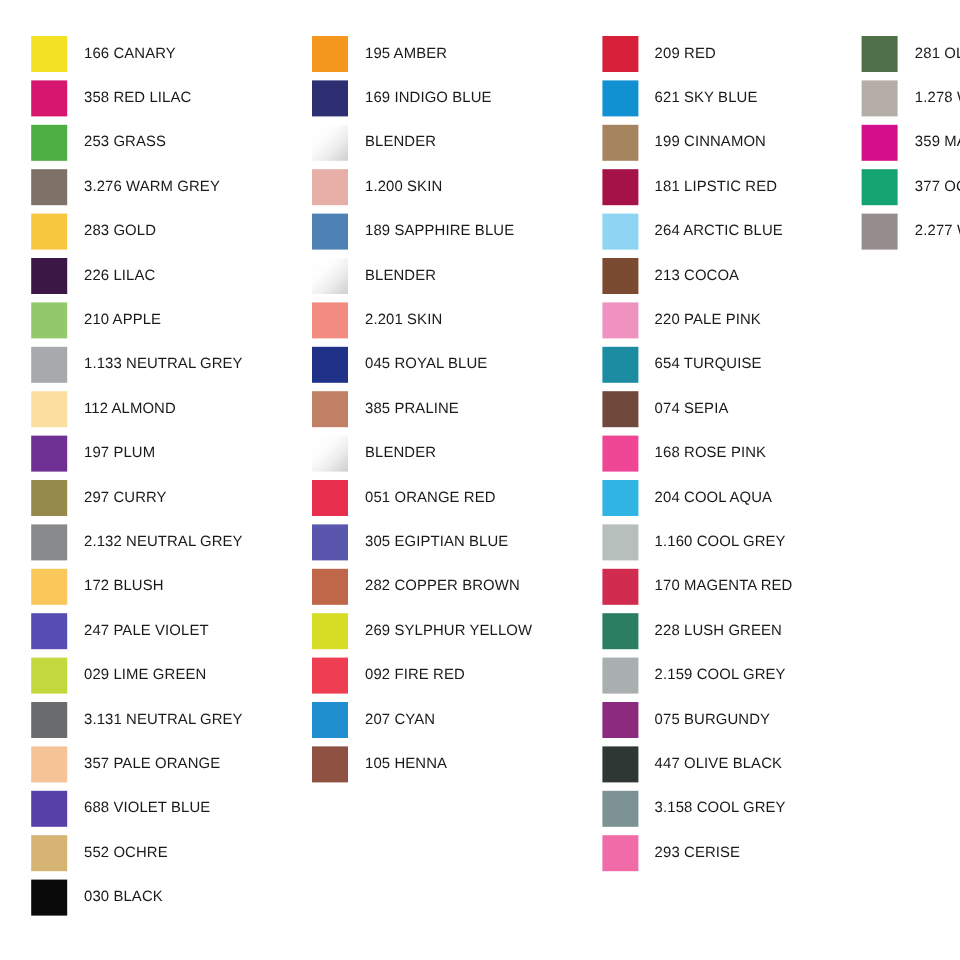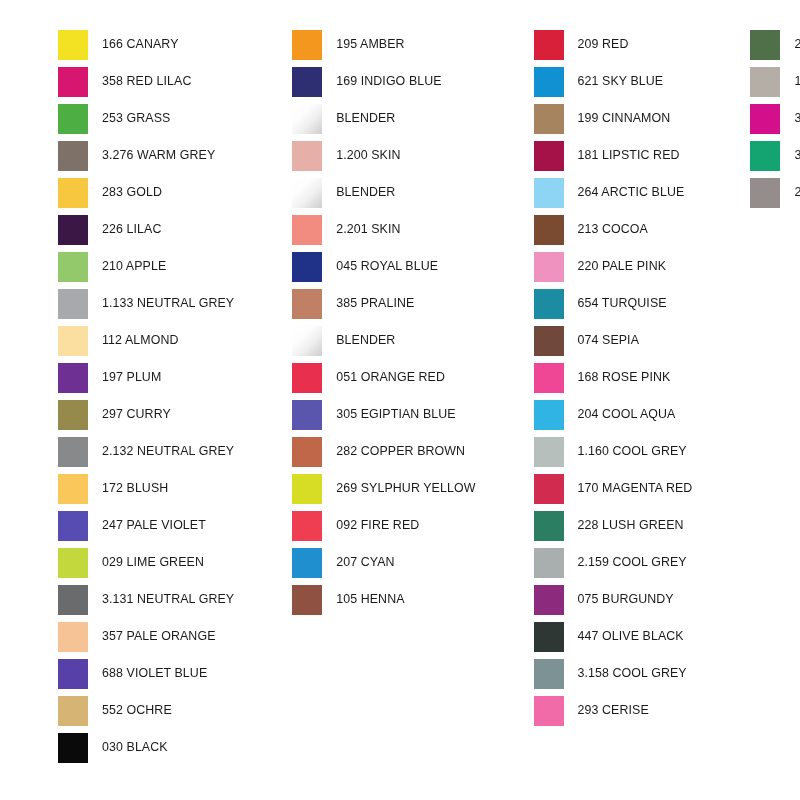--- a/index.html
+++ b/index.html
@@ -20,21 +20,21 @@
     box-sizing: border-box;
     padding: 26px 0 0 0;
     display: flex;
     flex-direction: row;
     align-items: flex-start;
   }
   .swatch-column {
     display: flex;
     flex-direction: column;
   }
-  .col-0 { width: 185px; padding-left: 58px; }
+  .col-0 { width: 185px; padding-left: 26px; }
   .col-1 { width: 185px; padding-left: 58px; }
   .col-2 { width: 185px; padding-left: 58px; }
   .col-3 { width: 215px; padding-left: 58px; }
 
   .swatch-row {
     height: 37px;
     display: flex;
     flex-direction: row;
     align-items: center;
     box-sizing: border-box;
@@ -154,20 +154,24 @@
       </div>
       <div class="swatch-row">
         <div class="swatch-chip blender-chip"></div>
         <div class="swatch-label">BLENDER</div>
       </div>
       <div class="swatch-row">
         <div class="swatch-chip" style="background: rgb(230, 176, 168);"></div>
         <div class="swatch-label">1.200 SKIN</div>
       </div>
       <div class="swatch-row">
+        <div class="swatch-chip" style="background: rgb(78, 130, 180);"></div>
+        <div class="swatch-label">189 SAPPHIRE BLUE</div>
+      </div>
+      <div class="swatch-row">
         <div class="swatch-chip blender-chip"></div>
         <div class="swatch-label">BLENDER</div>
       </div>
       <div class="swatch-row">
         <div class="swatch-chip" style="background: rgb(243, 140, 128);"></div>
         <div class="swatch-label">2.201 SKIN</div>
       </div>
       <div class="swatch-row">
         <div class="swatch-chip" style="background: rgb(31, 50, 135);"></div>
         <div class="swatch-label">045 ROYAL BLUE</div>

